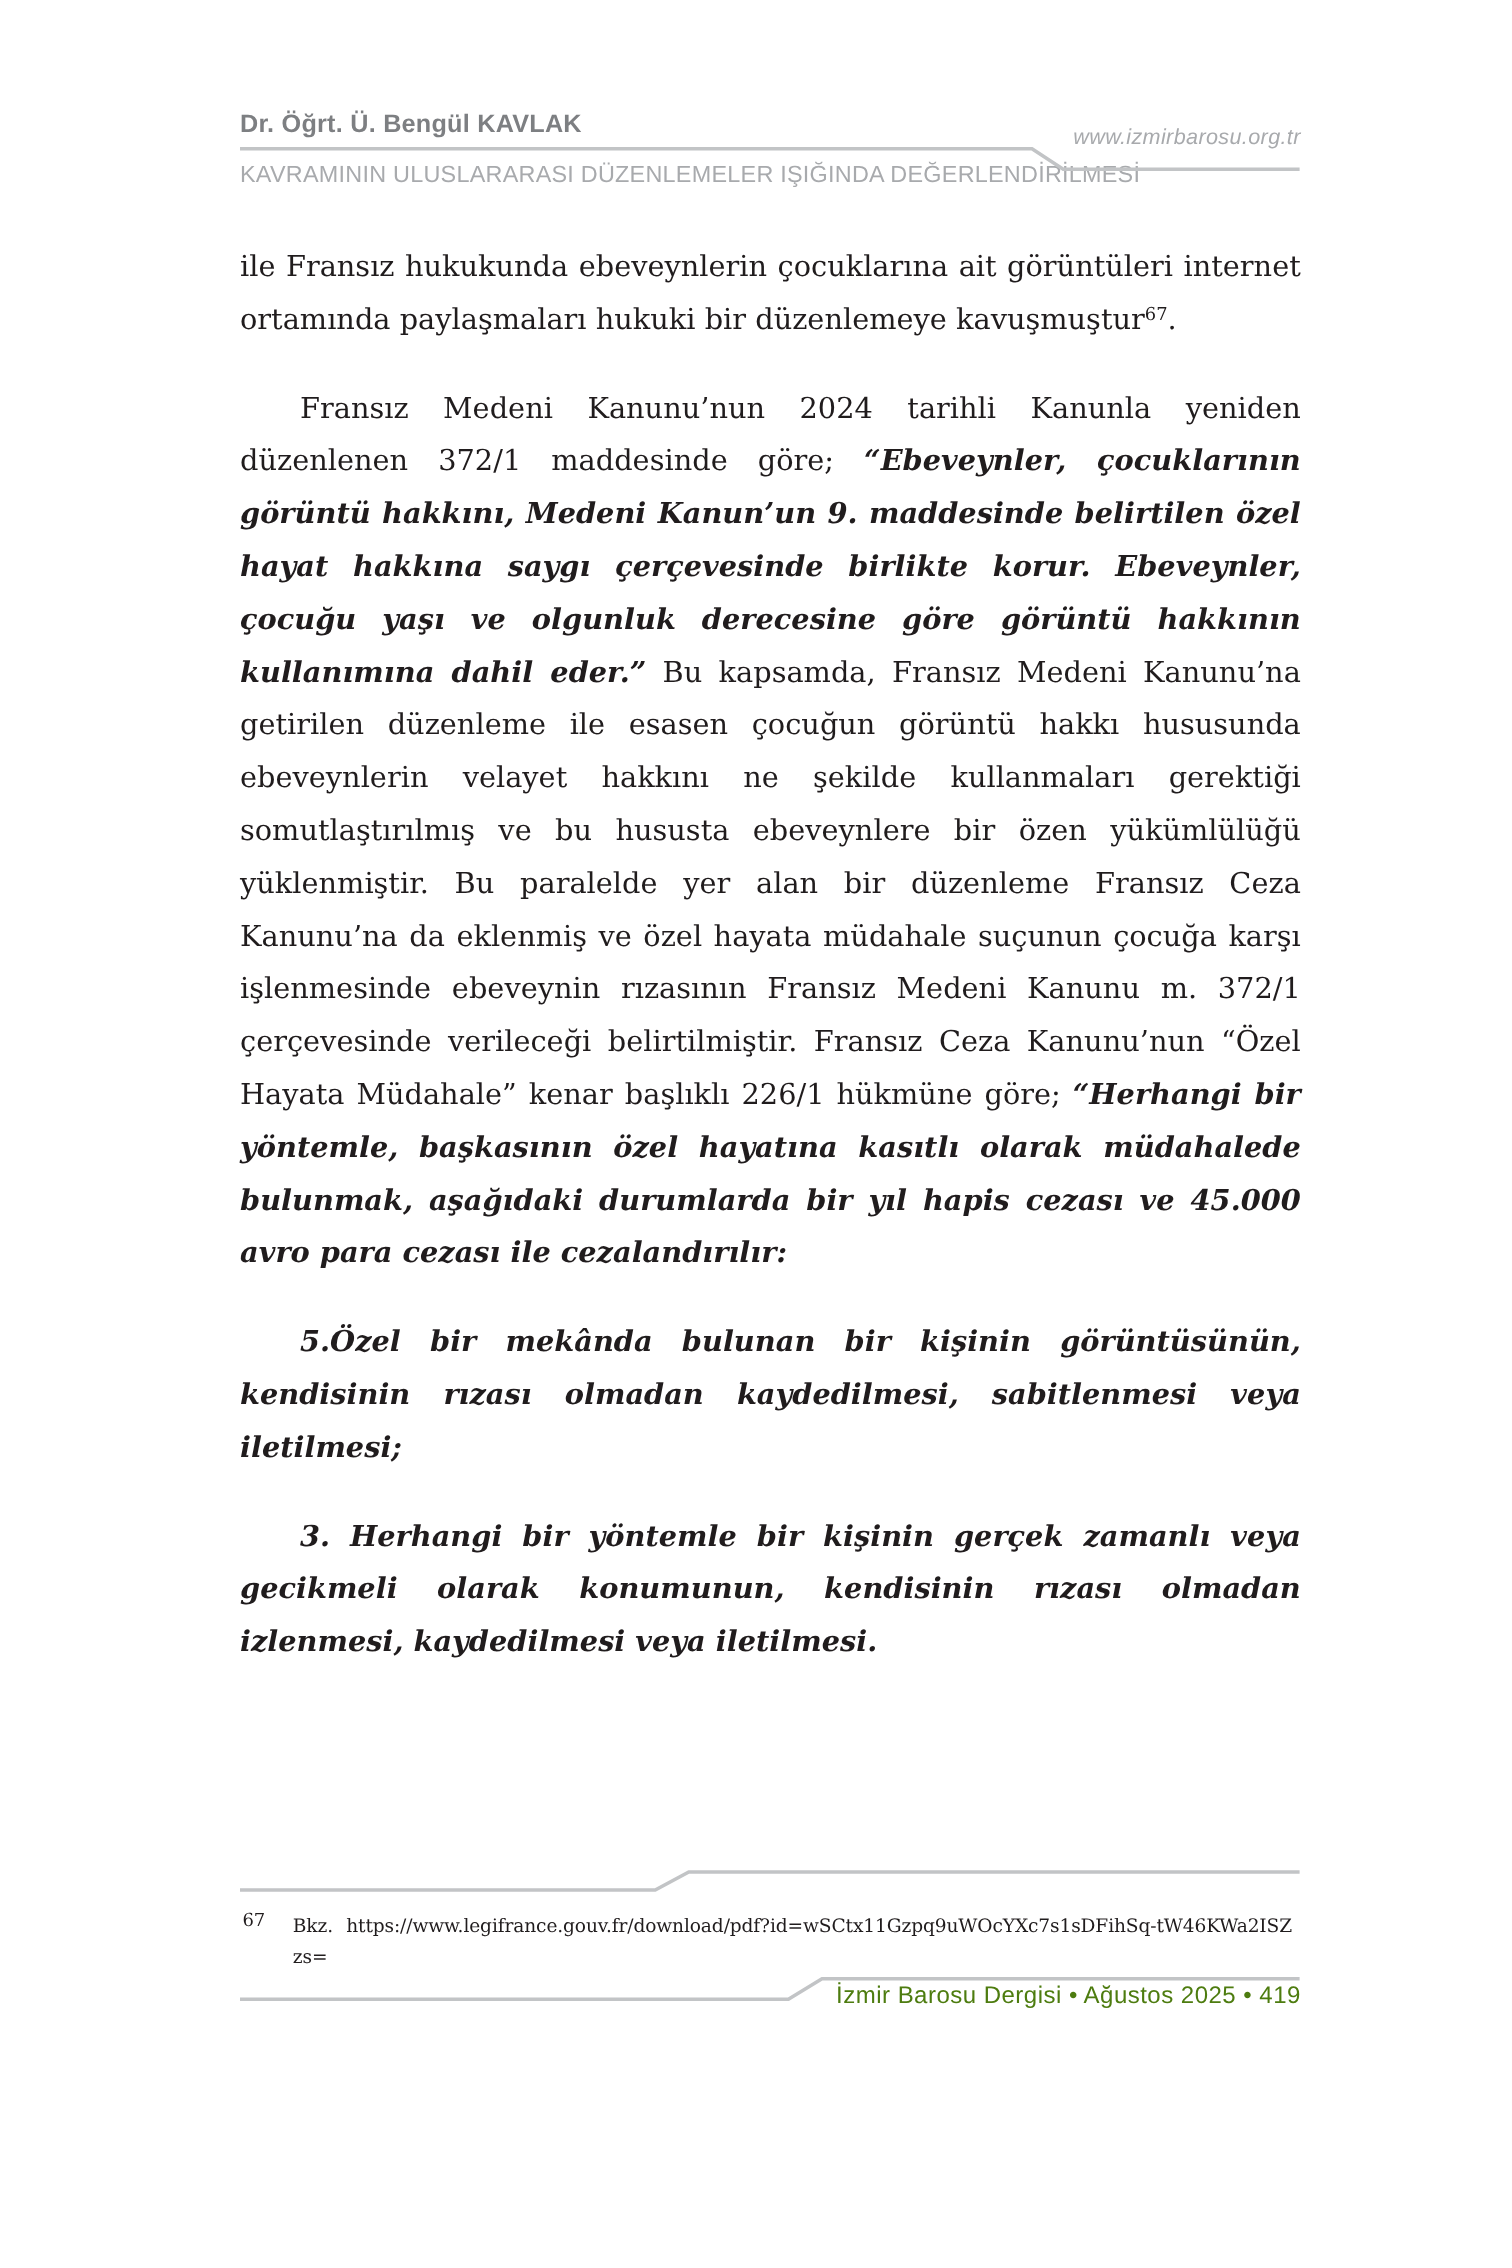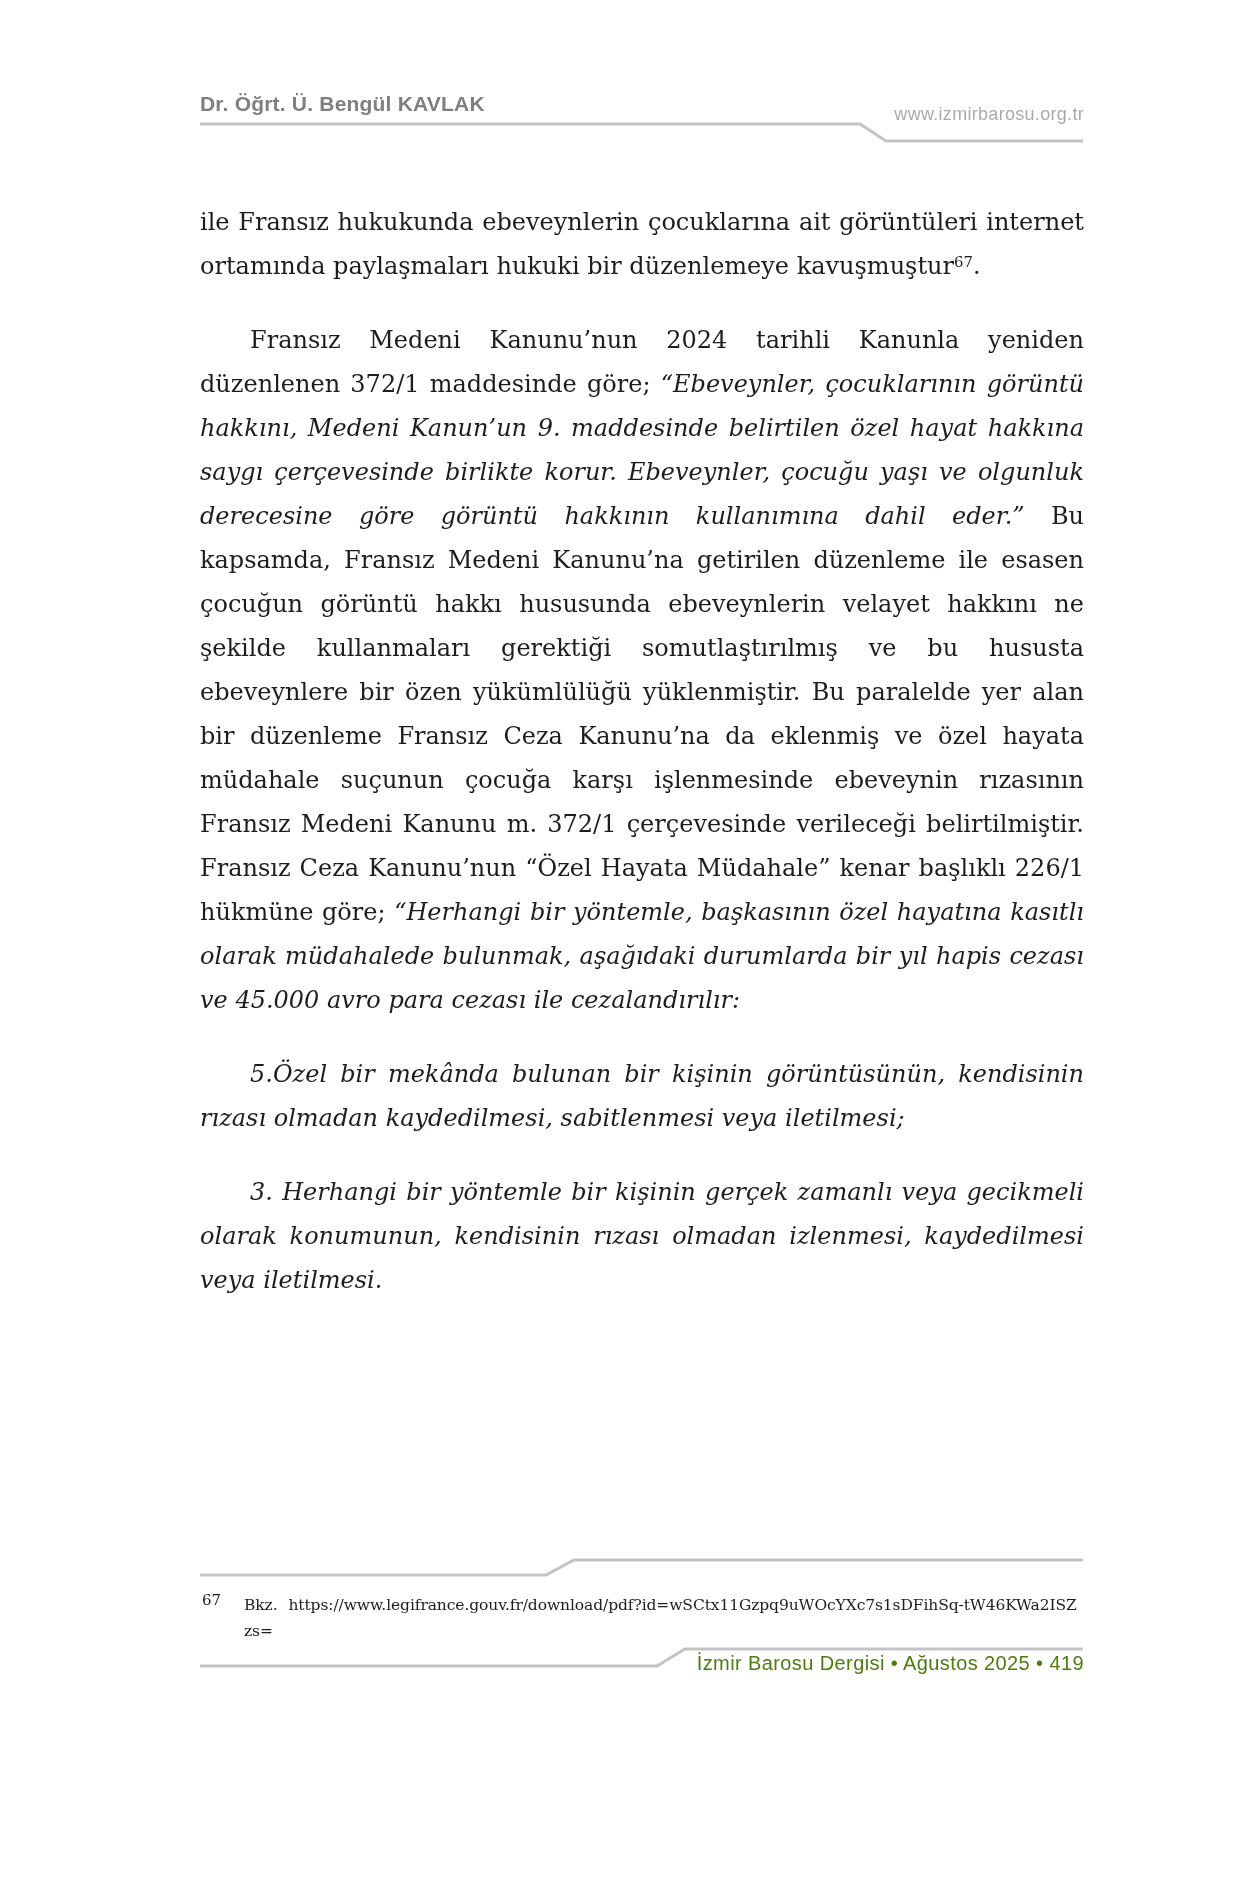--- a/index.html
+++ b/index.html
@@ -16,20 +16,21 @@
     position:absolute; left:188px; top:92px;
     font-family:"Liberation Sans", sans-serif;
     font-weight:bold; font-size:21px; letter-spacing:0.2px;
     color:#7d7f82;
   }
   .website {
     position:absolute; right:188px; top:104px;
     font-family:"Liberation Sans", sans-serif;
     font-size:18px; letter-spacing:0.3px;
     color:#a8aaad;
+    font-style:italic;
   }
   .doc-title {
     position:absolute; left:188px; top:131px; width:900px;
     font-family:"Liberation Sans", sans-serif;
     font-size:19.5px; line-height:31px; letter-spacing:0.2px;
     color:#a8aaad;
   }
   
   .dividers {
     position:absolute; left:0; top:0; width:1260px; height:1890px;
@@ -38,21 +39,21 @@
   .dividers polyline { fill:none; stroke:#c2c4c6; stroke-width:3; }
   
   .content {
     position:absolute; left:188px; top:200px; width:884px;
     font-size:24px; line-height:44px;
     color:#201c1d;
     text-align:justify;
   }
   .content p { margin:0 0 30px 0; }
   .content p.indent { text-indent:50px; }
-  .content .it { font-style:italic; }
+  .content .it { font-style:italic;font-weight:bold; }
   .content sup {
     font-size:0.62em; line-height:0;
     position:relative; top:-0.5em; vertical-align:baseline;
   }
   
   .footnote {
     position:absolute; left:188px; top:1592px; width:884px;
     font-size:15.5px; line-height:26px; letter-spacing:-0.1px;
     color:#201c1d;
     padding-left:44px; box-sizing:border-box;
@@ -72,20 +73,21 @@
   }
 </style>
 </head>
 <body>
 
 <div class="page">
 
   <div class="author">Dr. Öğrt. Ü. Bengül KAVLAK</div>
   <div class="website">www.izmirbarosu.org.tr</div>
   <div class="doc-title">
+    <div>KAVRAMININ ULUSLARARASI DÜZENLEMELER IŞIĞINDA DEĞERLENDİRİLMESİ</div>
   </div>
 
   <svg class="dividers" width="1260" height="1890" viewBox="0 0 1260 1890" xmlns="http://www.w3.org/2000/svg">
     <polyline points="188,124 848,124 874,141 1071,141"></polyline>
     <polyline points="188,1575 534,1575 562,1560 1071,1560"></polyline>
     <polyline points="188,1666 645,1666 673,1649 1071,1649"></polyline>
   </svg>
 
   <div class="content">
       <p><span>ile Fransız hukukunda ebeveynlerin çocuklarına ait görüntüleri internet ortamında paylaşmaları hukuki bir düzenlemeye kavuşmuştur</span><sup>67</sup><span>.</span></p>

